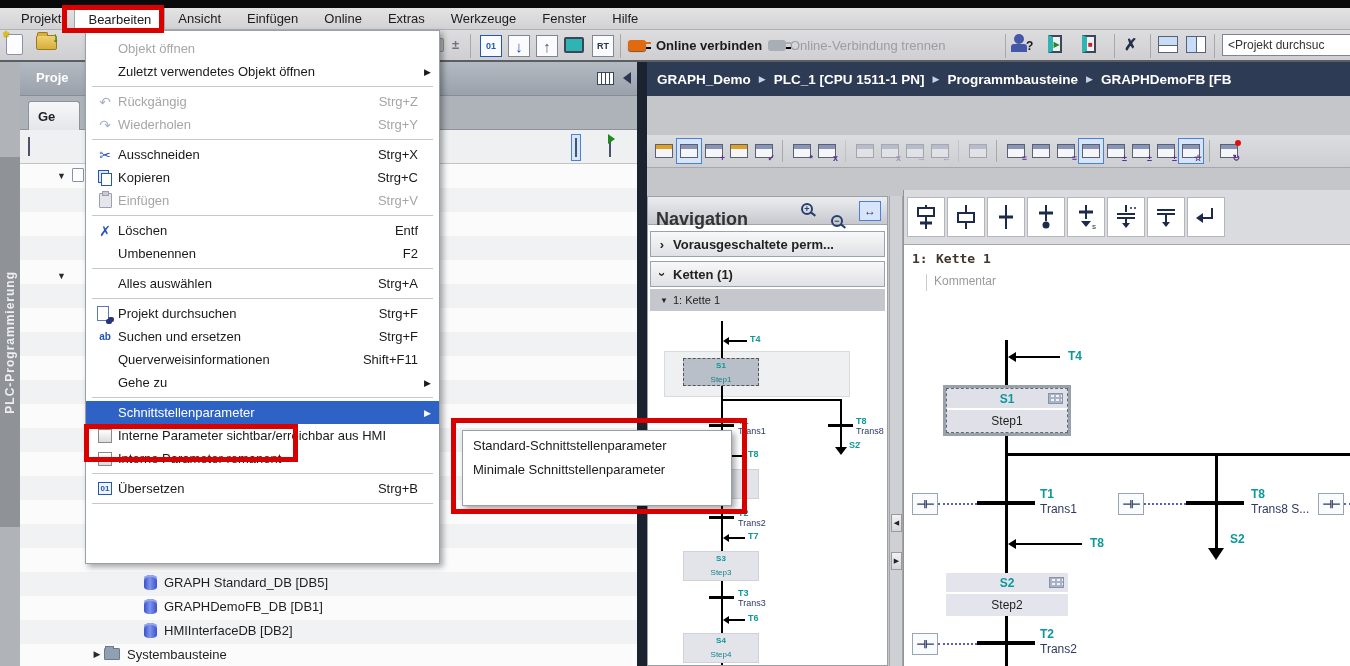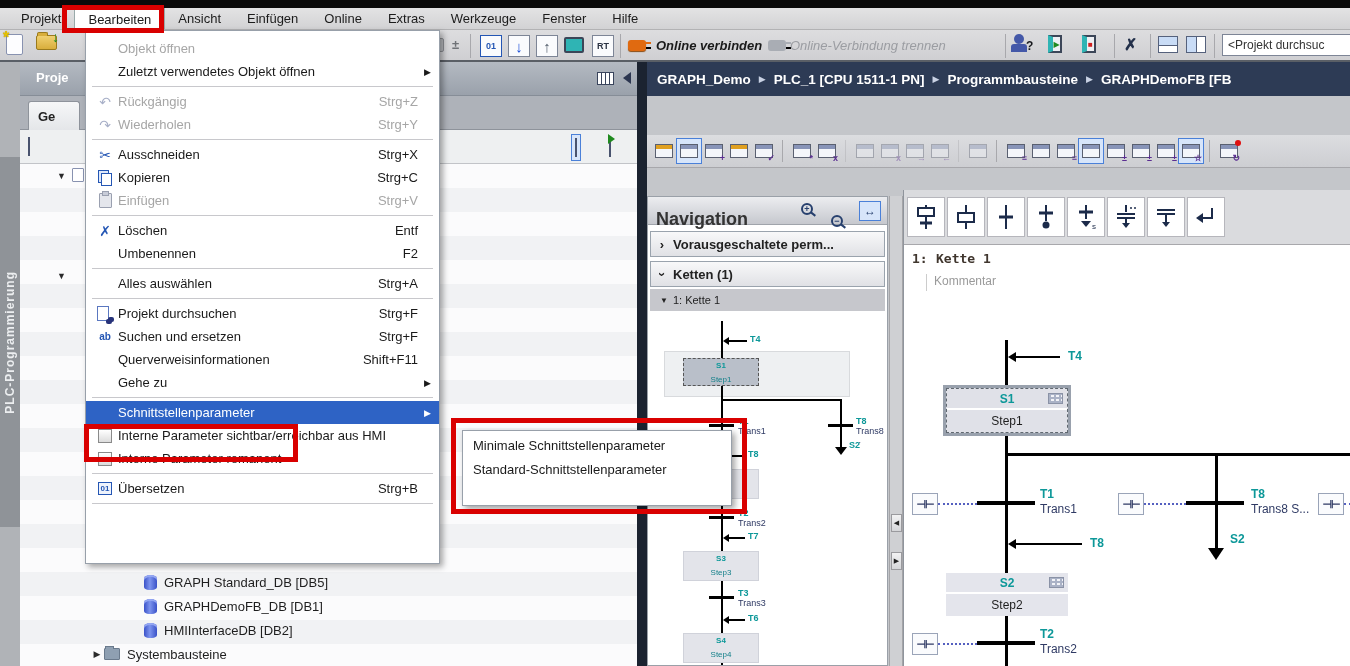--- a/index.html
+++ b/index.html
@@ -27,21 +27,21 @@
   .boxico { width:22px; height:22px; border:1px solid #7d8596; background:#fafbfd; font-weight:bold; display:flex; align-items:center; justify-content:center; }
   .blue01 { color:#2456b4; font-size:9px; border-color:#2456b4; }
   .arr-dl { color:#1b4fd8; font-size:15px; }
   .arr-ul { color:#55606e; font-size:15px; }
   .monitor { width:20px; height:16px; border:2px solid #3c4658; background:#2fb4b4; border-radius:2px; }
   .rt { font-size:9px; color:#2c3444; }
   .plug { width:18px; height:11px; border-radius:3px; position:relative; }
   .plug.on { background:#e06a10; box-shadow:0 1px 1px #8a4a10; }
   .plug.off { background:#a9adb4; }
   .plug::before { content:''; position:absolute; right:-5px; top:2px; width:5px; height:2px; background:inherit; box-shadow:0 5px 0 0; color:inherit; }
-  .tb-label { font-size:13px; font-weight:bold; color:#1a1a1a; line-height:32px;font-style:italic; }
+  .tb-label { font-size:13px; font-weight:bold; color:#1a1a1a; line-height:32px; }
   .tb-label.dis { color:#9b9da2; font-weight:normal; }
   .person { width:10px; height:10px; border-radius:50%; background:#4458a8; position:relative; top:-4px; }
   .person::after { content:''; position:absolute; left:-3px; top:10px; width:16px; height:8px; background:#4458a8; border-radius:3px 3px 0 0; }
   .q { font-weight:bold; font-size:12px; color:#16181c; position:relative; left:2px; top:3px; }
   .door { width:14px; height:18px; border:2px solid #3c4658; border-left:5px solid #2fb4b4; background:#eef0f4; display:flex; align-items:center; justify-content:center; font-size:8px; }
   .door .go { color:#1f8a1f; } .door .st { color:#d02020; }
   .crossx { font-size:16px; font-weight:bold; color:#23304a; }
   .winh, .winv { width:20px; height:17px; border:1px solid #55617c; background:#fff; }
   .winh { background:linear-gradient(#c9dcf6 0 8px,#55617c 8px 9px,#fff 9px); }
   .winv { background:linear-gradient(90deg,#c9dcf6 0 9px,#55617c 9px 10px,#fff 10px); }
@@ -782,23 +782,23 @@
         <span class="micon i-compile"></span>
         <span class="mlabel">Übersetzen</span>
         <span class="msc">Strg+B</span>
         <span class="mar"></span>
       </div>
 
     </div>
 
   <div class="abs submenu">
 
+      <div class="smrow">Standard-Schnittstellenparameter</div>
+
       <div class="smrow">Minimale Schnittstellenparameter</div>
-
-      <div class="smrow">Standard-Schnittstellenparameter</div>
 
     </div>
 
   <div class="abs redbox" style="left:62px;top:5px;width:102px;height:28px;"></div>
   <div class="abs redbox" style="left:84px;top:424px;width:214px;height:38px;"></div>
   <div class="abs redbox" style="left:451px;top:418px;width:296px;height:96px;"></div>
 
 </div>
 
 </body></html>

